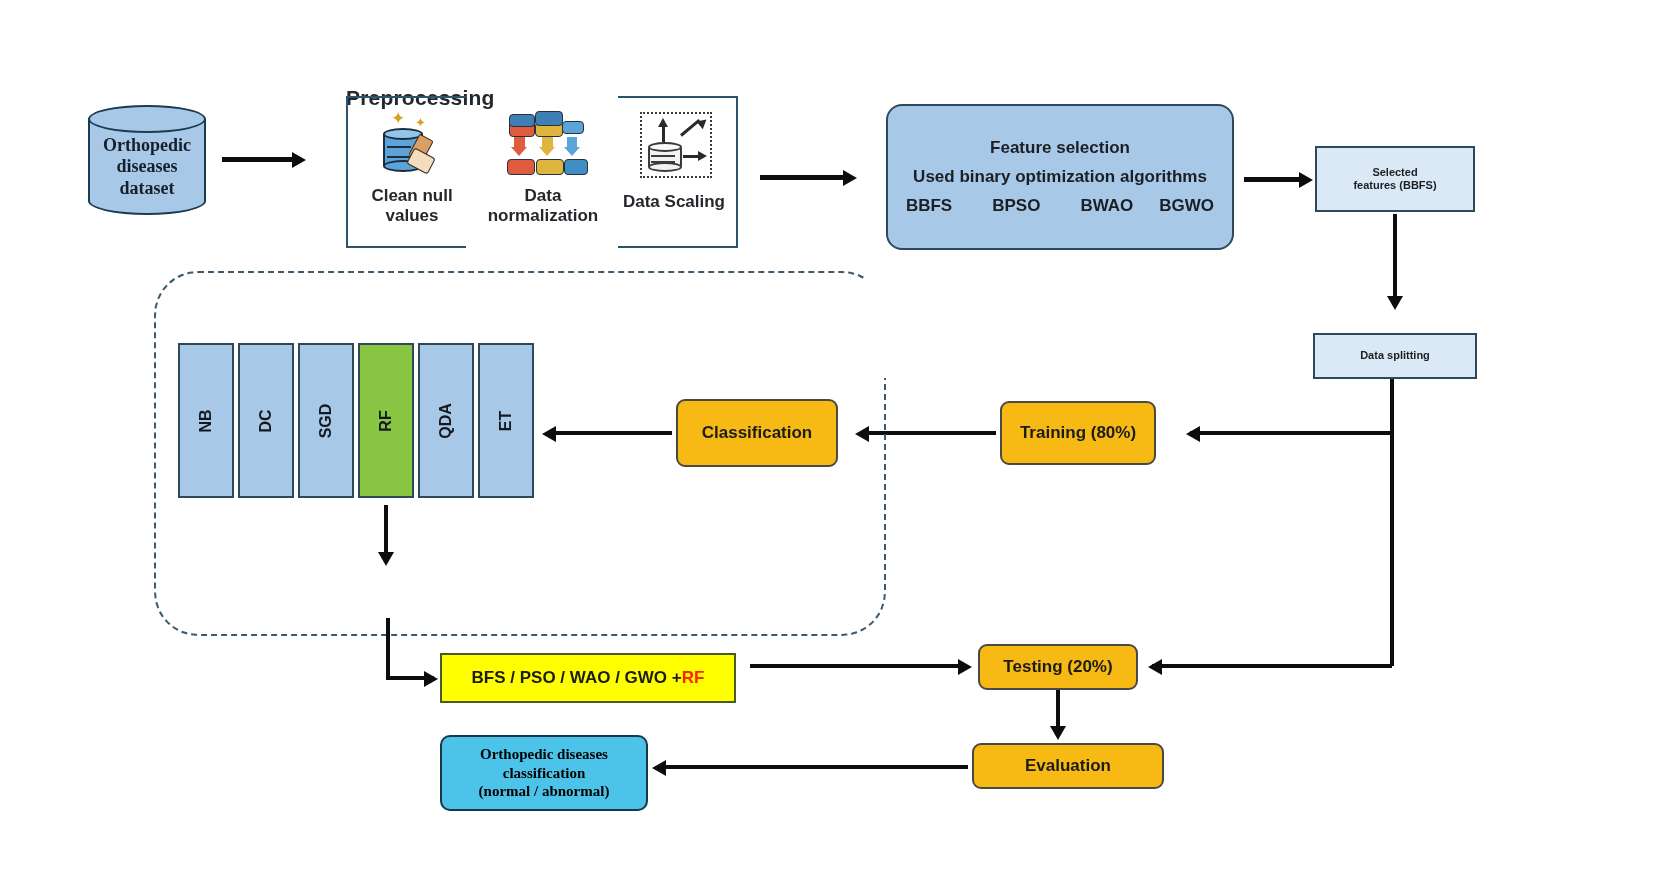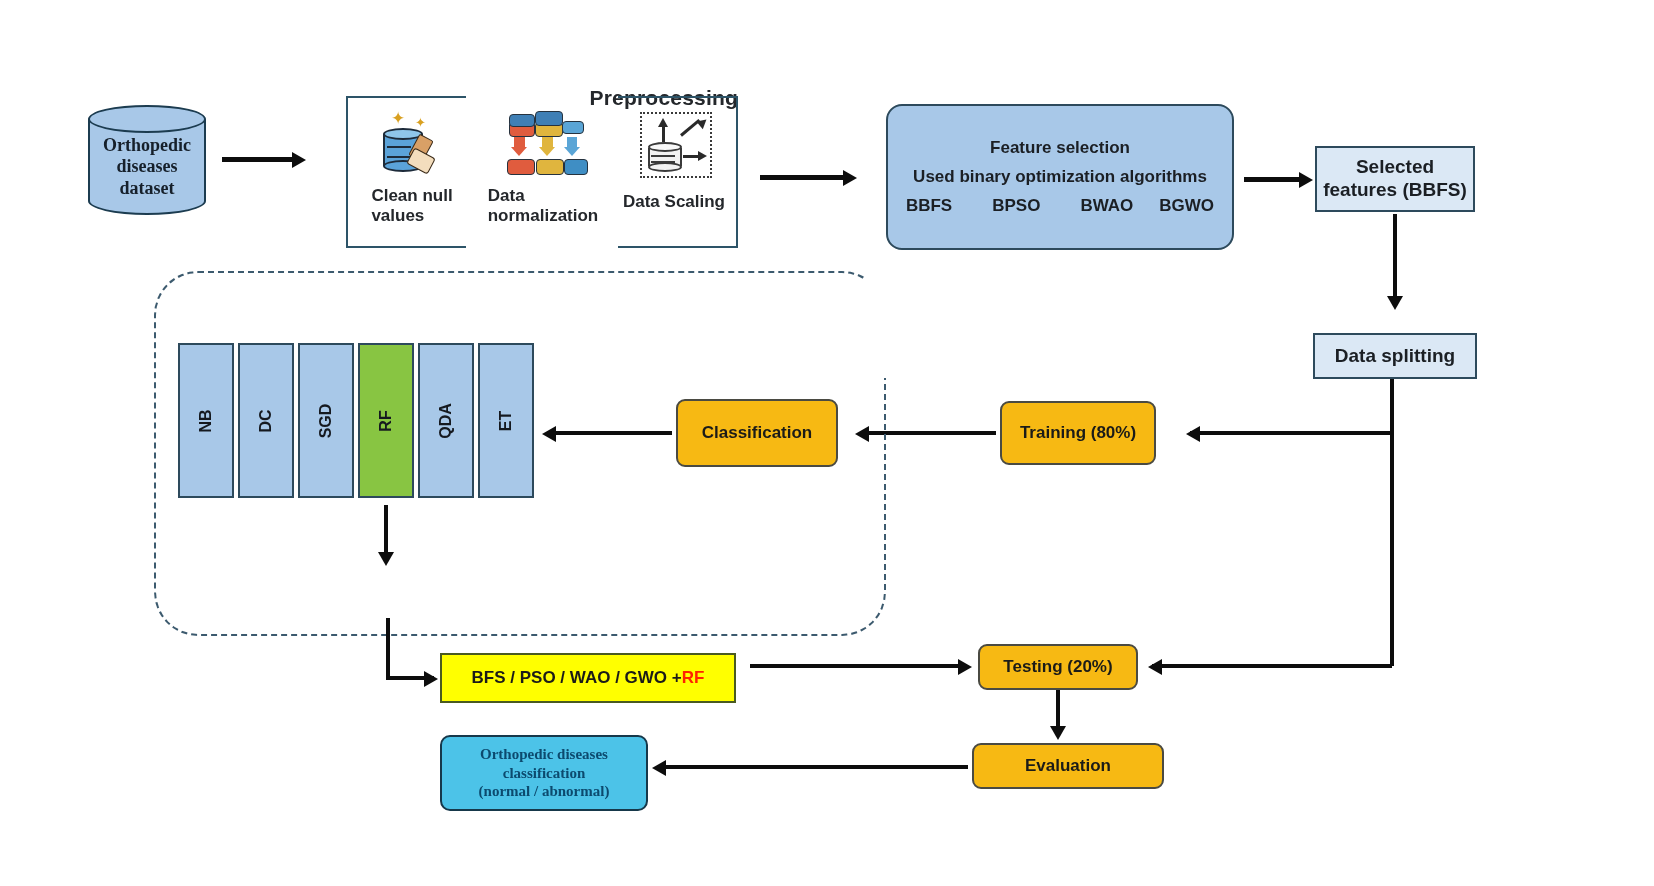--- a/index.html
+++ b/index.html
@@ -14,60 +14,60 @@
     border:2.5px solid #1c3c50;border-radius:50%;box-sizing:border-box;}
   .cyl .bot{position:absolute;left:0;top:82px;width:118px;height:28px;background:#a8c8e8;
     border:2.5px solid #1c3c50;border-radius:50%;box-sizing:border-box;}
   .cyl .txt{position:absolute;left:0;top:28px;width:118px;height:68px;display:flex;flex-direction:column;
     align-items:center;justify-content:center;font-family:"Liberation Serif",serif;font-weight:bold;
     font-size:18px;color:#16202b;line-height:1.18;z-index:3;}
 
   
   .prep-box{position:absolute;left:346px;top:96px;width:392px;height:152px;}
   .prep-box .brk{position:absolute;box-sizing:border-box;border:2.5px solid #2d5468;}
-  .prep-title{position:absolute;left:346px;top:86px;width:392px;text-align:right;
+  .prep-title{position:absolute;left:346px;top:86px;width:392px;text-align:left;
     font-size:21px;font-weight:bold;color:#24272b;letter-spacing:.2px;}
   .prep-cell{position:absolute;top:108px;width:120px;height:128px;display:flex;flex-direction:column;align-items:center;}
-  .prep-cap{font-size:17px;font-weight:bold;color:#24272b;text-align:left;line-height:1.15;margin-top:4px;}
+  .prep-cap{font-size:17px;font-weight:bold;color:#24272b;text-align:center;line-height:1.15;margin-top:4px;}
 
   
   .icon-wrap{width:86px;height:74px;position:relative;}
   .mini-cyl{position:absolute;}
   .mini-cyl .mb{position:absolute;left:0;top:6px;width:100%;height:calc(100% - 12px);}
   .mini-cyl .mt{position:absolute;left:0;top:0;width:100%;height:12px;border-radius:50%;}
   .mini-cyl .mbm{position:absolute;left:0;bottom:0;width:100%;height:12px;border-radius:50%;}
 
   
   .fs-box{position:absolute;left:886px;top:104px;width:348px;height:146px;background:#a8c8e8;
     border:2.5px solid #2d4a5c;border-radius:16px;box-sizing:border-box;
     display:flex;flex-direction:column;align-items:center;justify-content:center;gap:9px;}
   .fs-l1{font-size:17px;font-weight:bold;color:#1b1f24;}
   .fs-l2{font-size:17px;font-weight:bold;color:#1b1f24;}
   .fs-l3{font-size:17px;font-weight:bold;color:#1b1f24;display:flex;gap:40px;}
 
   
   .lrect{position:absolute;background:#dbe8f5;border:2.5px solid #2d4a5c;box-sizing:border-box;
     display:flex;align-items:center;justify-content:center;text-align:center;
-    font-size:19px;font-weight:bold;color:#1b1f24;line-height:1.2;}
+    font-size:11px;font-weight:bold;color:#1b1f24;line-height:1.2;}
 
   
   .orange{position:absolute;background:#F7B913;border:2.5px solid #4a4a42;border-radius:9px;box-sizing:border-box;
     display:flex;align-items:center;justify-content:center;text-align:center;
     font-size:17px;font-weight:bold;color:#1b1b18;}
 
   
   .yellow{position:absolute;background:#FFFF00;border:2.5px solid #4a5a20;box-sizing:border-box;
     display:flex;flex-direction:column;align-items:center;justify-content:center;text-align:center;
     font-size:17px;font-weight:bold;color:#1b1b18;line-height:1.25;}
 
   
   .cyanbox{position:absolute;left:440px;top:735px;width:208px;height:76px;background:#4cc3e8;
     border:2.5px solid #16384a;border-radius:10px;box-sizing:border-box;
     display:flex;flex-direction:column;align-items:center;justify-content:center;
-    font-family:"Liberation Serif",serif;font-weight:bold;font-size:15px;color:#0c4a6e;line-height:1.25;}
+    font-family:"Liberation Serif",serif;font-weight:bold;font-size:15px;color:#000000;line-height:1.25;}
 
   
   .clf{position:absolute;top:343px;width:56px;height:155px;background:#a8c8e8;
     border:2.5px solid #2d4a5c;box-sizing:border-box;display:flex;align-items:center;justify-content:center;}
   .clf.green{background:#88c542;}
   .clf span{transform:rotate(-90deg);white-space:nowrap;font-size:16px;font-weight:bold;color:#15191f;}
 
   
   .dashcont{position:absolute;left:154px;top:271px;width:732px;height:365px;
     border:2.5px dashed #3c5a6e;border-radius:44px;box-sizing:border-box;}

